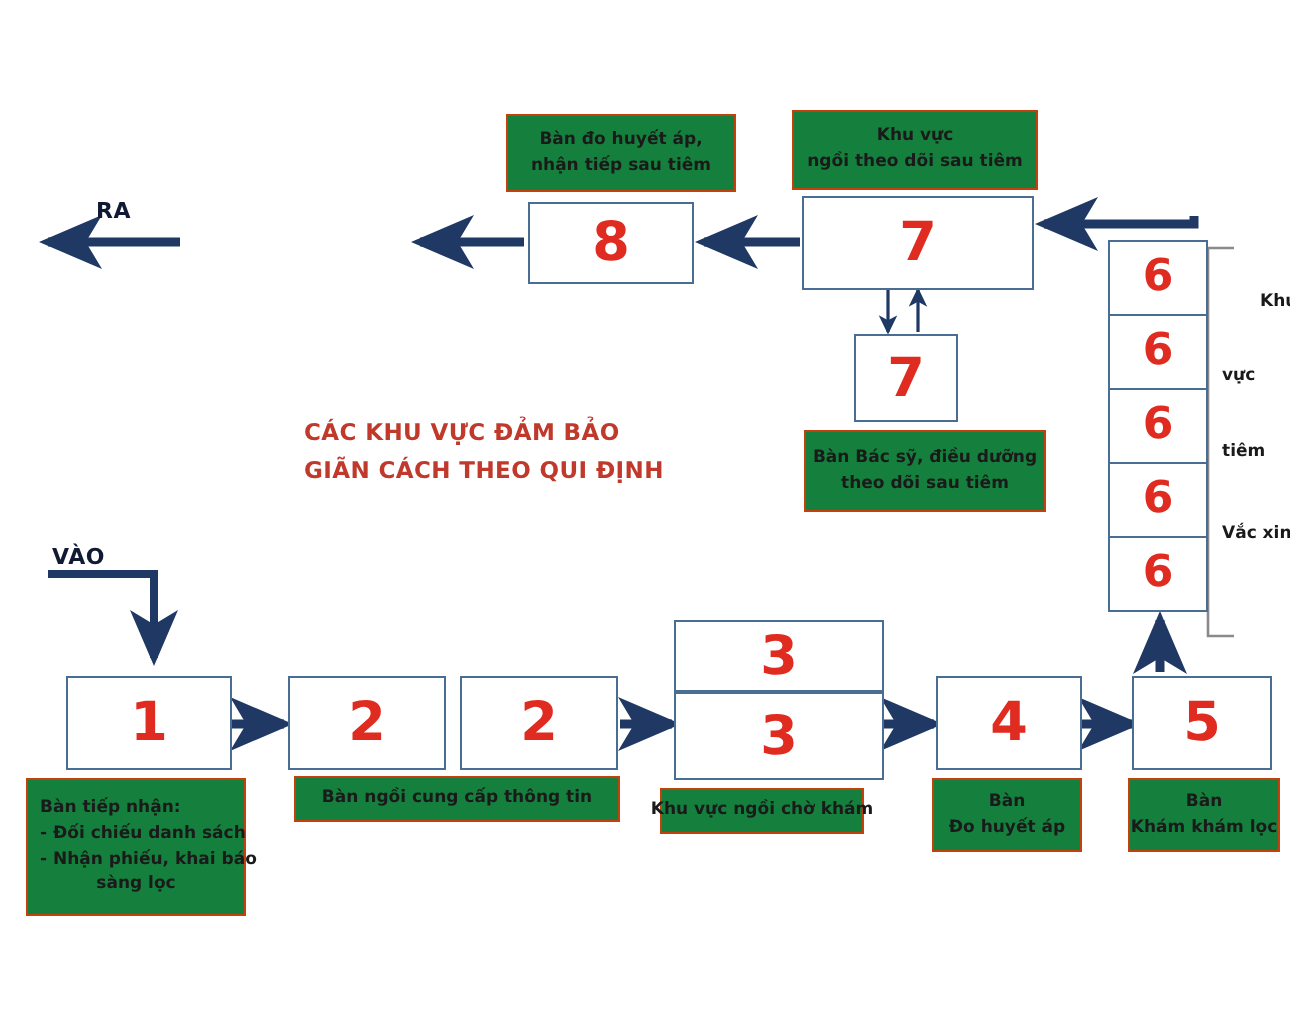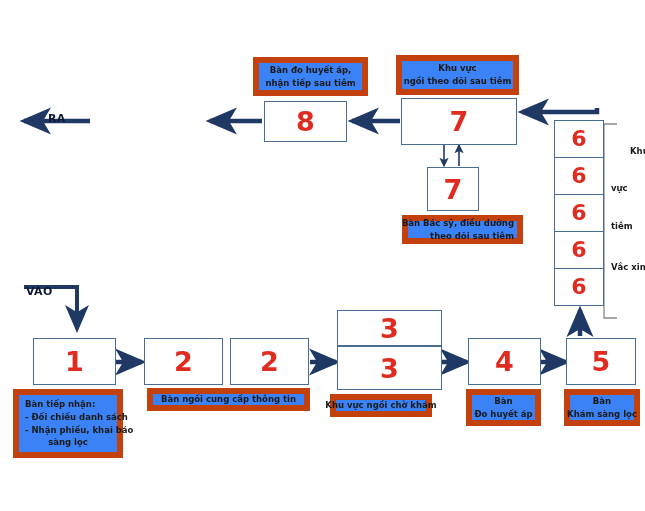--- a/index.html
+++ b/index.html
@@ -19,41 +19,40 @@
     display:flex;align-items:center;justify-content:center;
     color:#e02b20;
     font-weight:bold;
     font-size:27px;
     line-height:1;
   }
   .numbox.small{font-size:22px;}
 
   
   .capbox{
-    border:6px solid #c2410c;
-    background:#3b82f6;
+    border:1px solid #c2410c;
+    background:#15803d;
     display:flex;flex-direction:column;
     align-items:center;justify-content:center;
     color:#1a1a1a;
     font-size:8.5px;
     font-weight:bold;
     line-height:1.5;
     text-align:center;
     padding:2px 3px;
   }
   .capbox.left{align-items:flex-start;text-align:left;}
   .capbox .ln{display:block;white-space:nowrap;}
   .capbox .ctr{align-self:center;}
 
   .labeltext{
     color:#101a33;
     font-size:11px;
     font-weight:bold;
     letter-spacing:.3px;
-    margin-top:13px;
   }
 
   .redtitle{
     color:#c0392b;
     font-size:11.5px;
     font-weight:bold;
     line-height:1.65;
     letter-spacing:.2px;
     white-space:nowrap;
   }
@@ -148,37 +147,39 @@
 
   <div class="abs capbox" style="left:396px;top:55px;width:123px;height:40px;">
     <span class="ln">Khu vực</span>
     <span class="ln">ngồi theo dõi sau tiêm</span>
   </div>
 
   <div class="abs numbox" style="left:401px;top:98px;width:116px;height:47px;">7</div>
 
   <div class="abs numbox" style="left:427px;top:167px;width:52px;height:44px;">7</div>
 
-  <div class="abs capbox" style="left:402px;top:215px;width:121px;height:29px;align-items:flex-end;">
+  <div class="abs capbox" style="left:402px;top:215px;width:121px;height:41px;">
     <span class="ln">Bàn Bác sỹ, điều dưỡng</span>
     <span class="ln">theo dõi sau tiêm</span>
   </div>
 
   <div class="abs numbox small" style="left:554px;top:120px;width:50px;height:38px;">6</div>
   <div class="abs numbox small" style="left:554px;top:157px;width:50px;height:38px;">6</div>
   <div class="abs numbox small" style="left:554px;top:194px;width:50px;height:38px;">6</div>
   <div class="abs numbox small" style="left:554px;top:231px;width:50px;height:38px;">6</div>
   <div class="abs numbox small" style="left:554px;top:268px;width:50px;height:38px;">6</div>
 
   <div class="abs bracket-label" style="left:611px;top:146px;padding-left:19px;">Khu</div>
   <div class="abs bracket-label" style="left:611px;top:183px;">vực</div>
   <div class="abs bracket-label" style="left:611px;top:221px;">tiêm</div>
   <div class="abs bracket-label" style="left:611px;top:262px;">Vắc xin</div>
 
   <div class="abs redtitle" style="left:152px;top:207px;">
+    <div>CÁC KHU VỰC ĐẢM BẢO</div>
+    <div>GIÃN CÁCH THEO QUI ĐỊNH</div>
   </div>
 
   <div class="abs labeltext" style="left:26px;top:272px;">VÀO</div>
 
   <div class="abs numbox" style="left:33px;top:338px;width:83px;height:47px;">1</div>
 
   <div class="abs capbox left" style="left:13px;top:389px;width:110px;height:69px;padding:5px 6px;">
     <span class="ln">Bàn tiếp nhận:</span>
     <span class="ln">- Đối chiếu danh sách</span>
     <span class="ln">- Nhận phiếu, khai báo</span>
@@ -205,16 +206,16 @@
 
   <div class="abs capbox" style="left:466px;top:389px;width:75px;height:37px;">
     <span class="ln">Bàn</span>
     <span class="ln">Đo huyết áp</span>
   </div>
 
   <div class="abs numbox" style="left:566px;top:338px;width:70px;height:47px;">5</div>
 
   <div class="abs capbox" style="left:564px;top:389px;width:76px;height:37px;">
     <span class="ln">Bàn</span>
-    <span class="ln">Khám sàng lọc</span>
+    <span class="ln">Khám khám lọc</span>
   </div>
 
 </div>
 
 </body></html>

